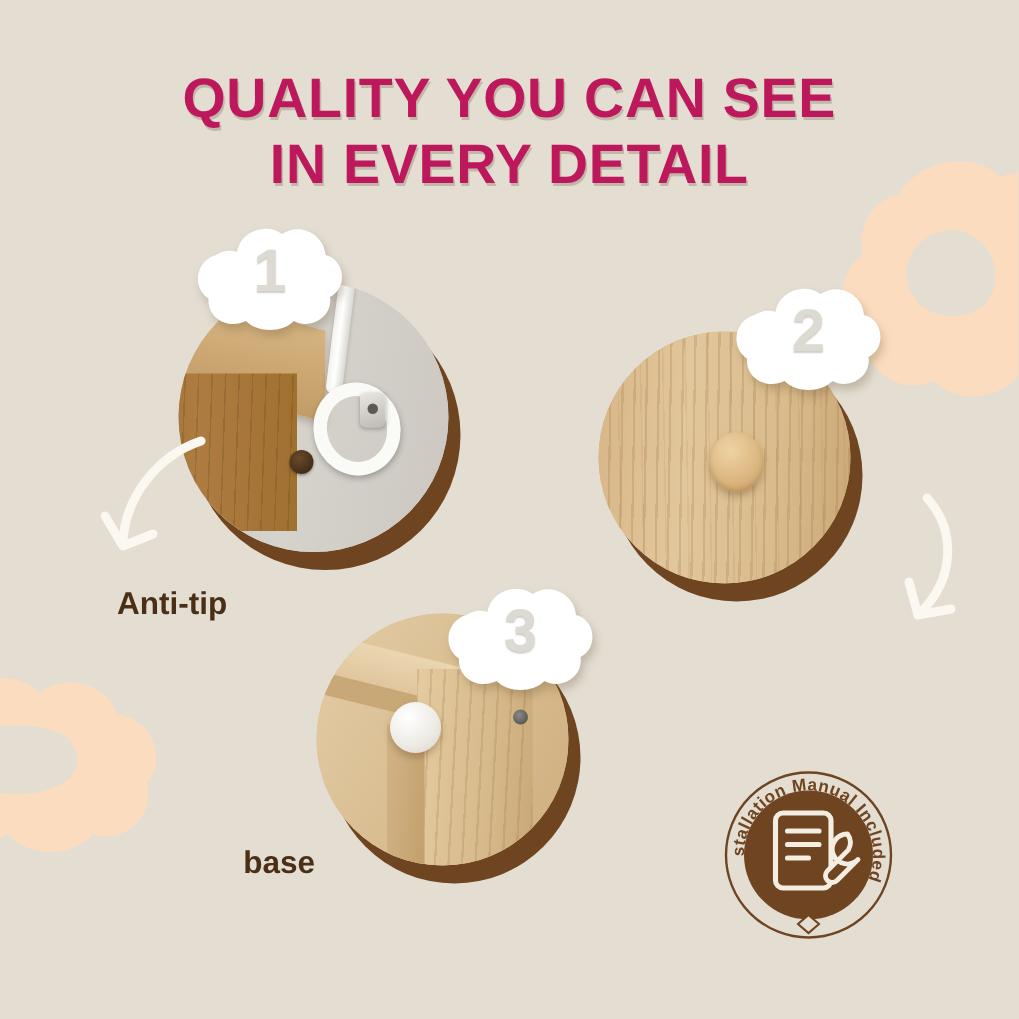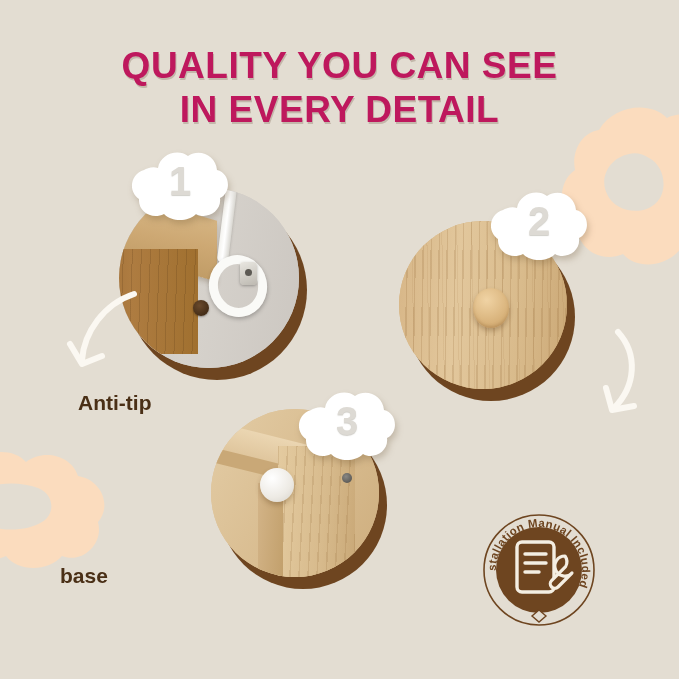--- a/index.html
+++ b/index.html
@@ -288,21 +288,21 @@
   <div class="numcloud" style="left:295px;top:384px;">
     <svg viewBox="0 0 104 78" aria-hidden="true">
       <path d="M30 24 C32 10 50 4 60 12 C72 4 88 12 89 26 C102 29 104 48 92 54
                C94 68 78 76 68 70 C60 78 44 78 36 70 C24 76 10 68 11 55
                C0 48 2 30 16 26 C19 24 25 22 30 24 Z" fill="#FFFFFF"></path>
     </svg>
     <div class="num">3</div>
   </div>
 
   <div class="caption" style="left:60px;top:562px;width:200px;">
-    <span style="text-align:left;width:150px;">base</span>
+    <span style="text-align:right;width:150px;">base</span>
   </div>
 
   <div class="badge">
     <svg viewBox="0 0 116 116" aria-hidden="true">
       <defs>
         <path id="badgearc" d="M 58,58 m -43,0 a 43,43 0 1,1 86,0 a 43,43 0 1,1 -86,0"></path>
       </defs>
       <circle cx="58" cy="58" r="55" fill="none" stroke="#6E4520" stroke-width="1.6"></circle>
       <circle cx="58" cy="58" r="43" fill="#6E4520"></circle>
 

